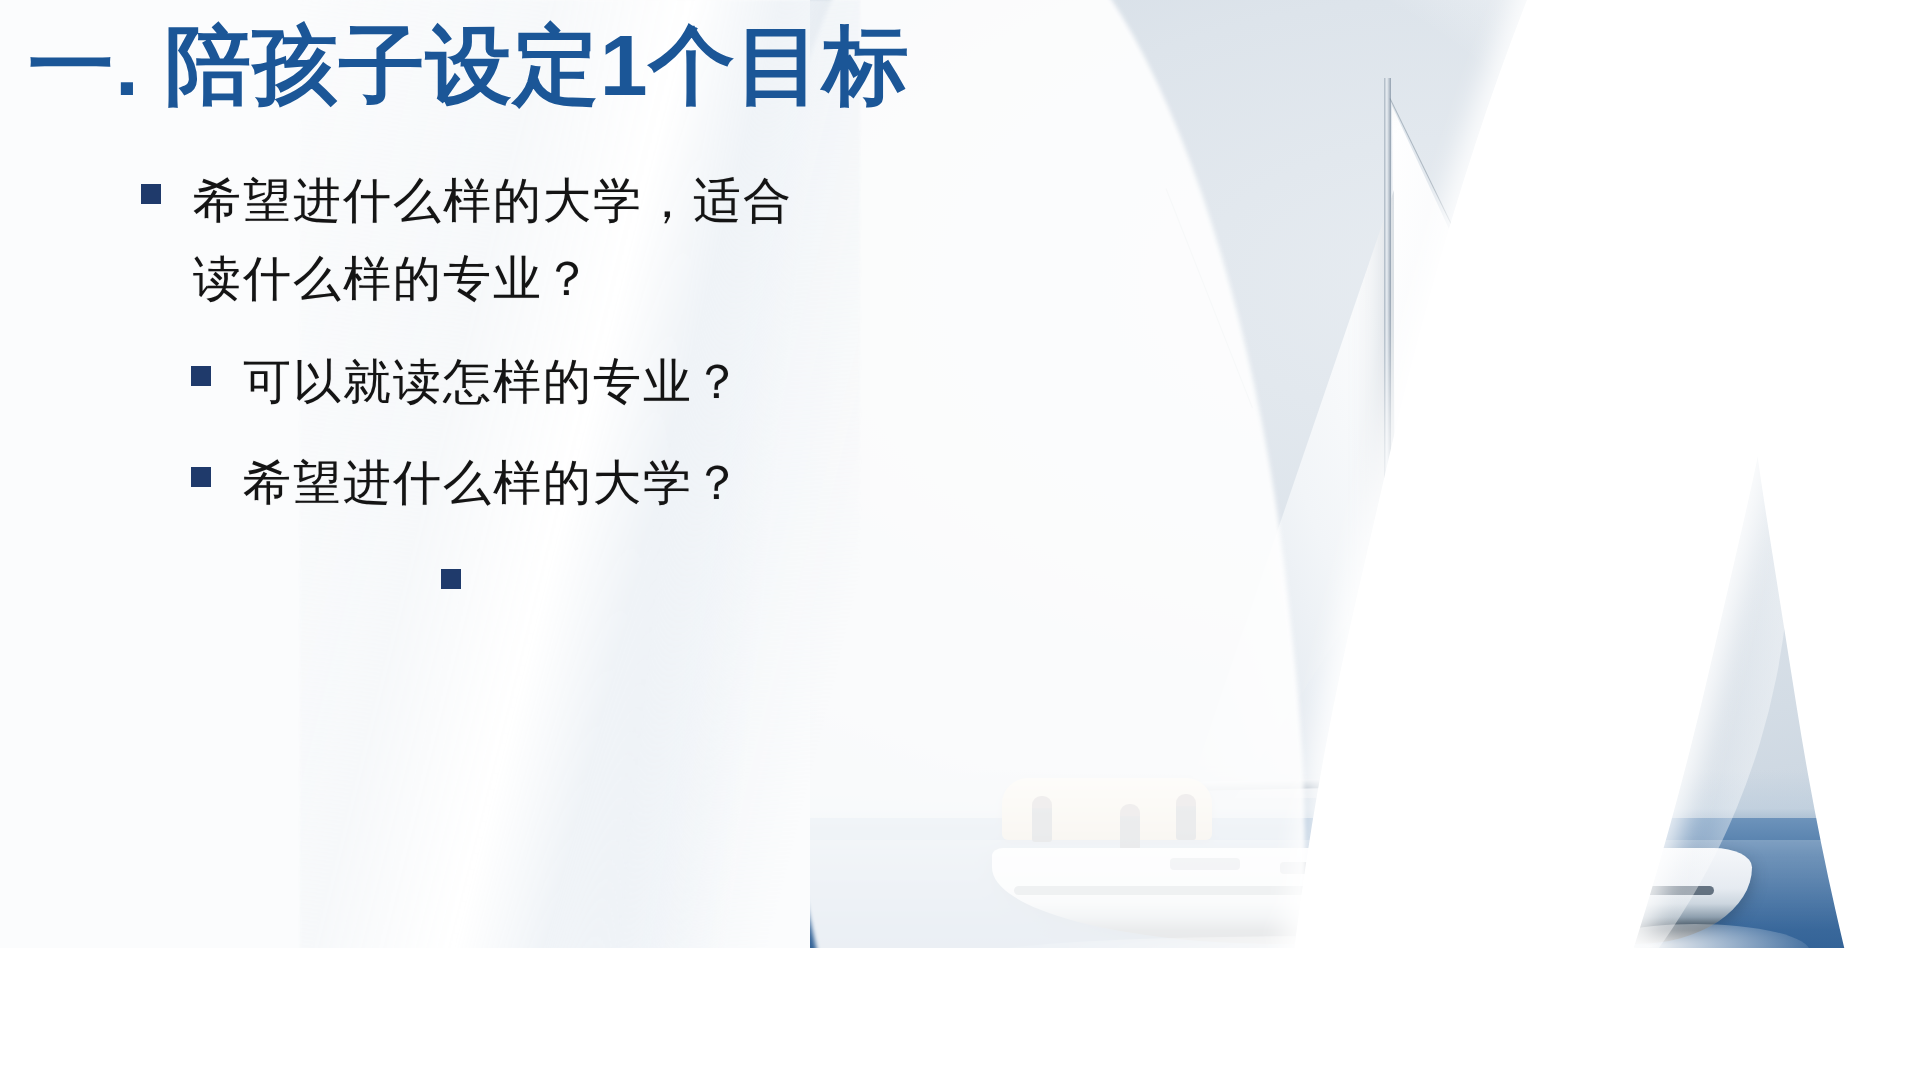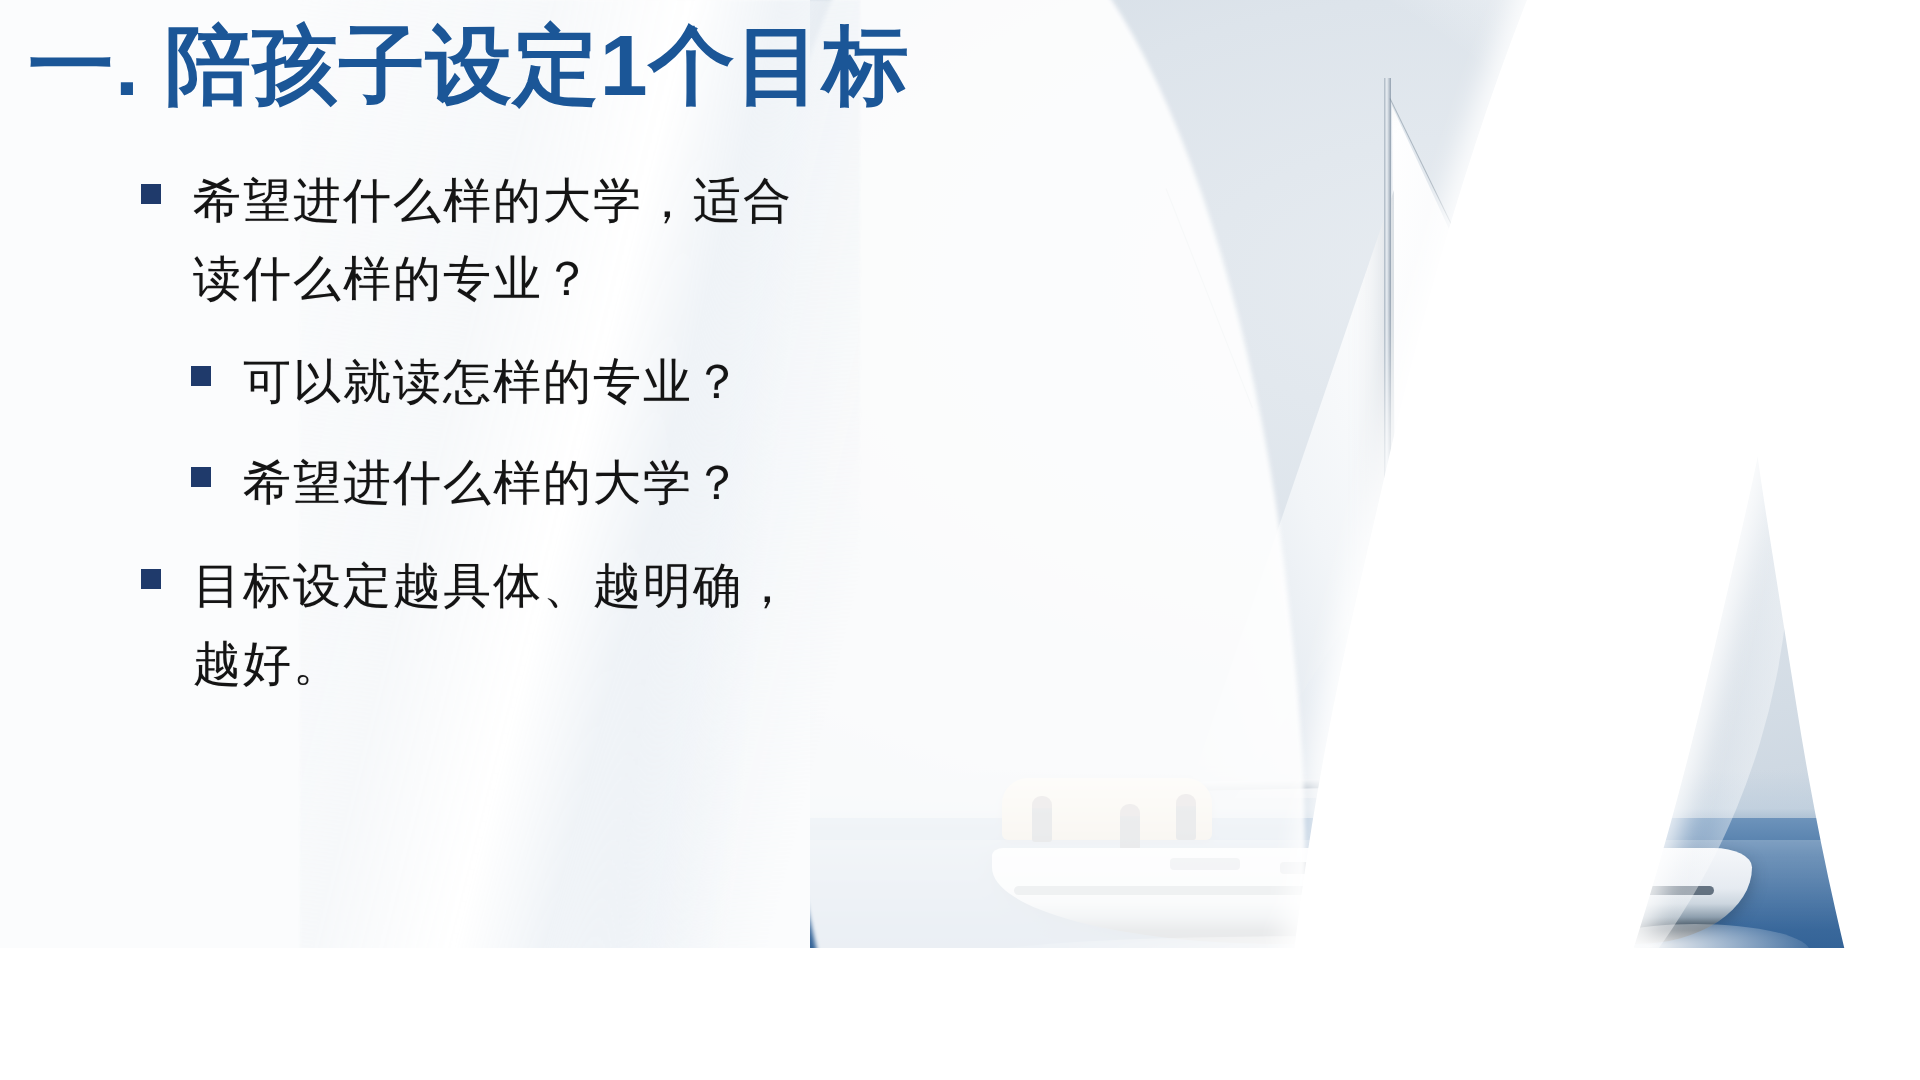--- a/index.html
+++ b/index.html
@@ -358,18 +358,16 @@
       <span class="btext tight" style="color: rgb(20, 20, 20);">可以就读怎样的专业？</span>
     </div>
 
     <div class="bullet-item">
       <span class="marker" style="background: rgb(31, 58, 107);"></span>
       <span class="btext tight" style="color: rgb(20, 20, 20);">希望进什么样的大学？</span>
     </div>
 
     <div class="bullet-item">
       <span class="marker" style="background: rgb(31, 58, 107);"></span>
-      <span class="btext" style="color: rgb(20, 20, 20);">目标设定越具体、越明确，
-越好。</span>
     </div>
 
   </div>
 </div>
 
 </body></html>

